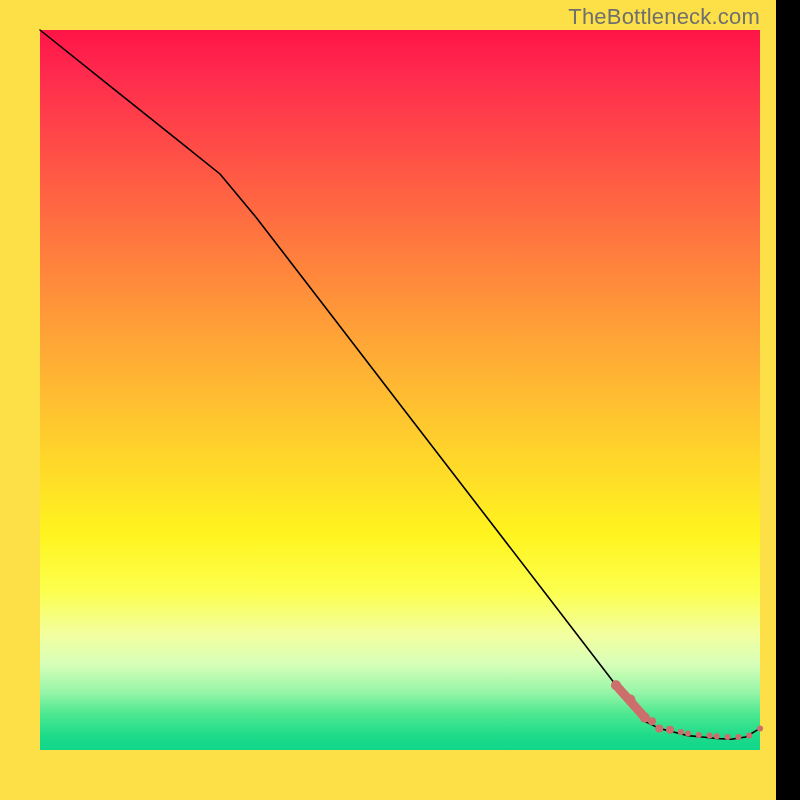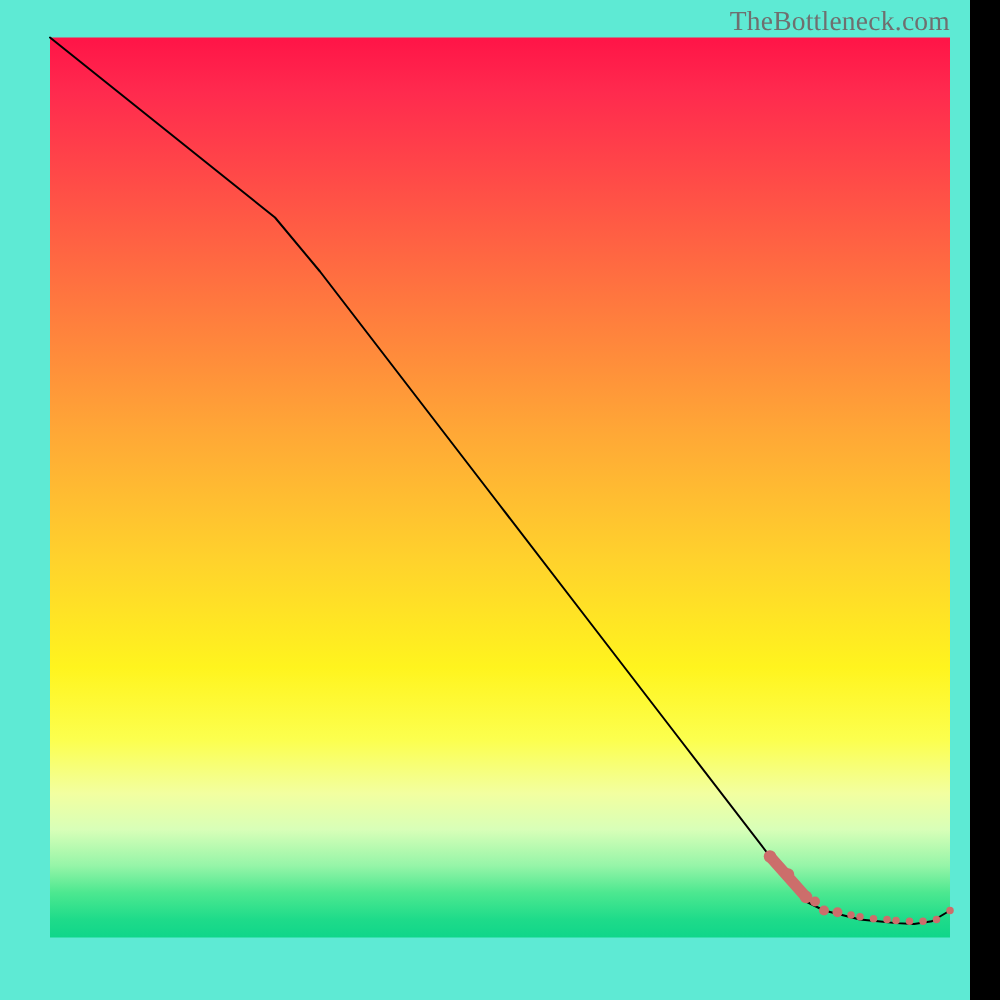--- a/index.html
+++ b/index.html
@@ -8,22 +8,21 @@
     width: 800px;
     height: 800px;
     background: #000;
     font-family: Arial, Helvetica, sans-serif;
     overflow: hidden;
   }
   .frame {
     position: relative;
     width: 776px;
     height: 800px;
-    background: #5eead4;
-    font-family: Liberation Serif, serif;
+    background: #fde047;
   }
   .branding {
     position: absolute;
     top: 4px;
     right: 16px;
     color: #6f6f6f;
     font-size: 22px;
     font-weight: 500;
     letter-spacing: 0.2px;
     user-select: none;

